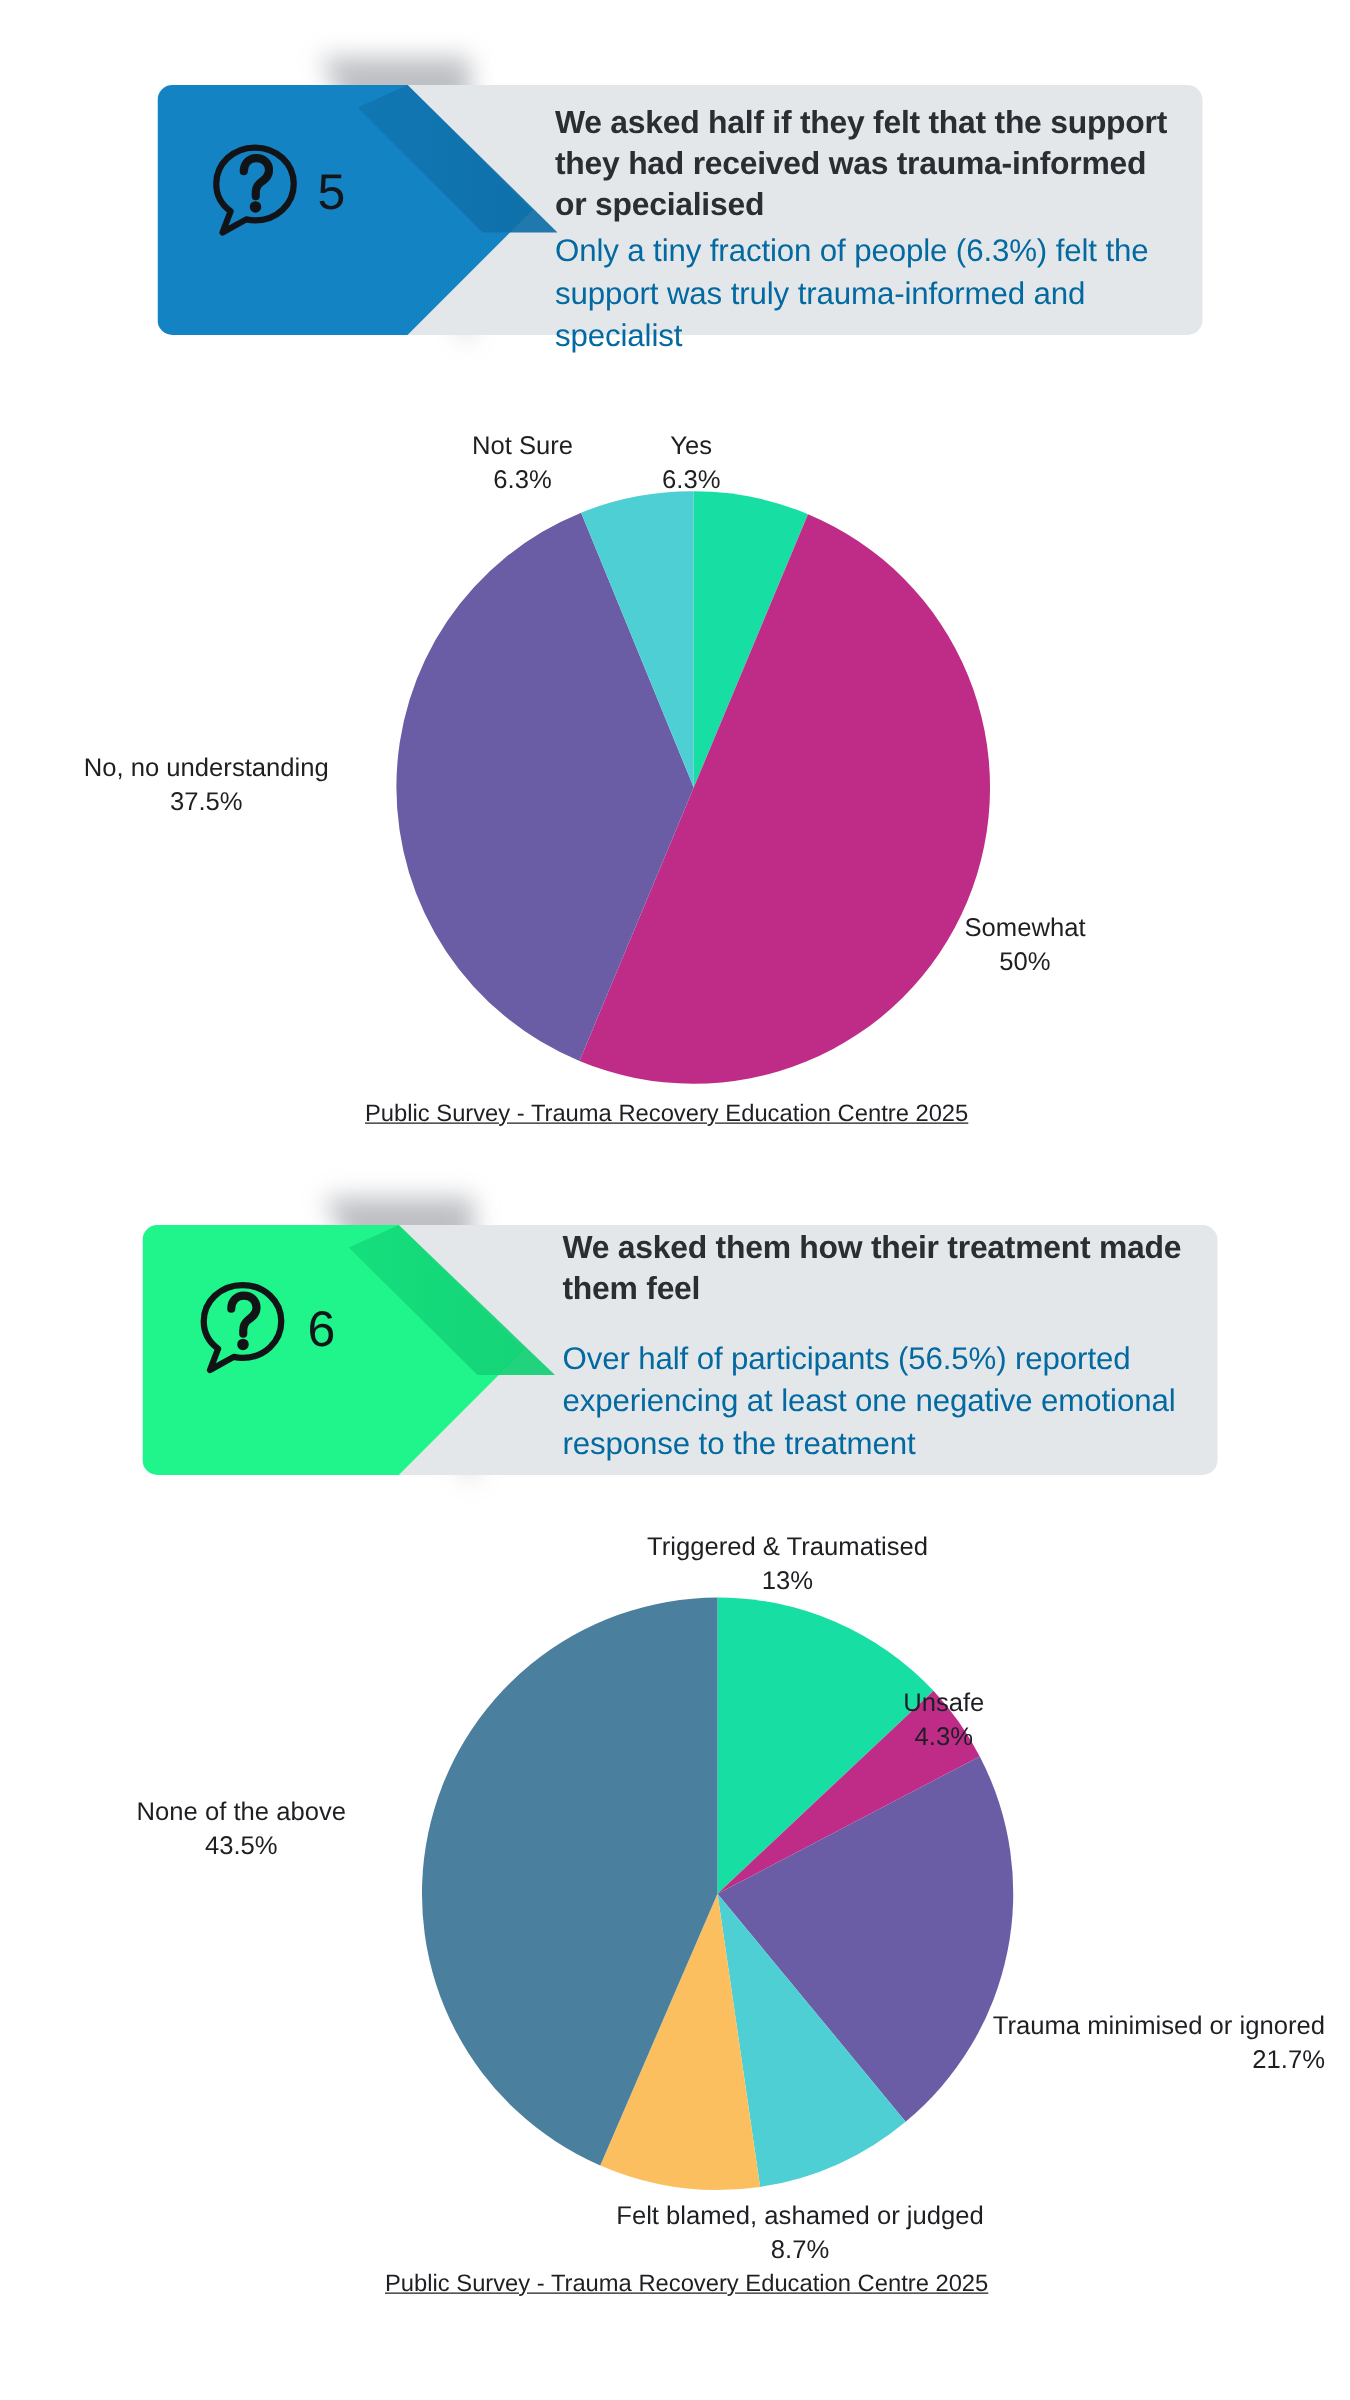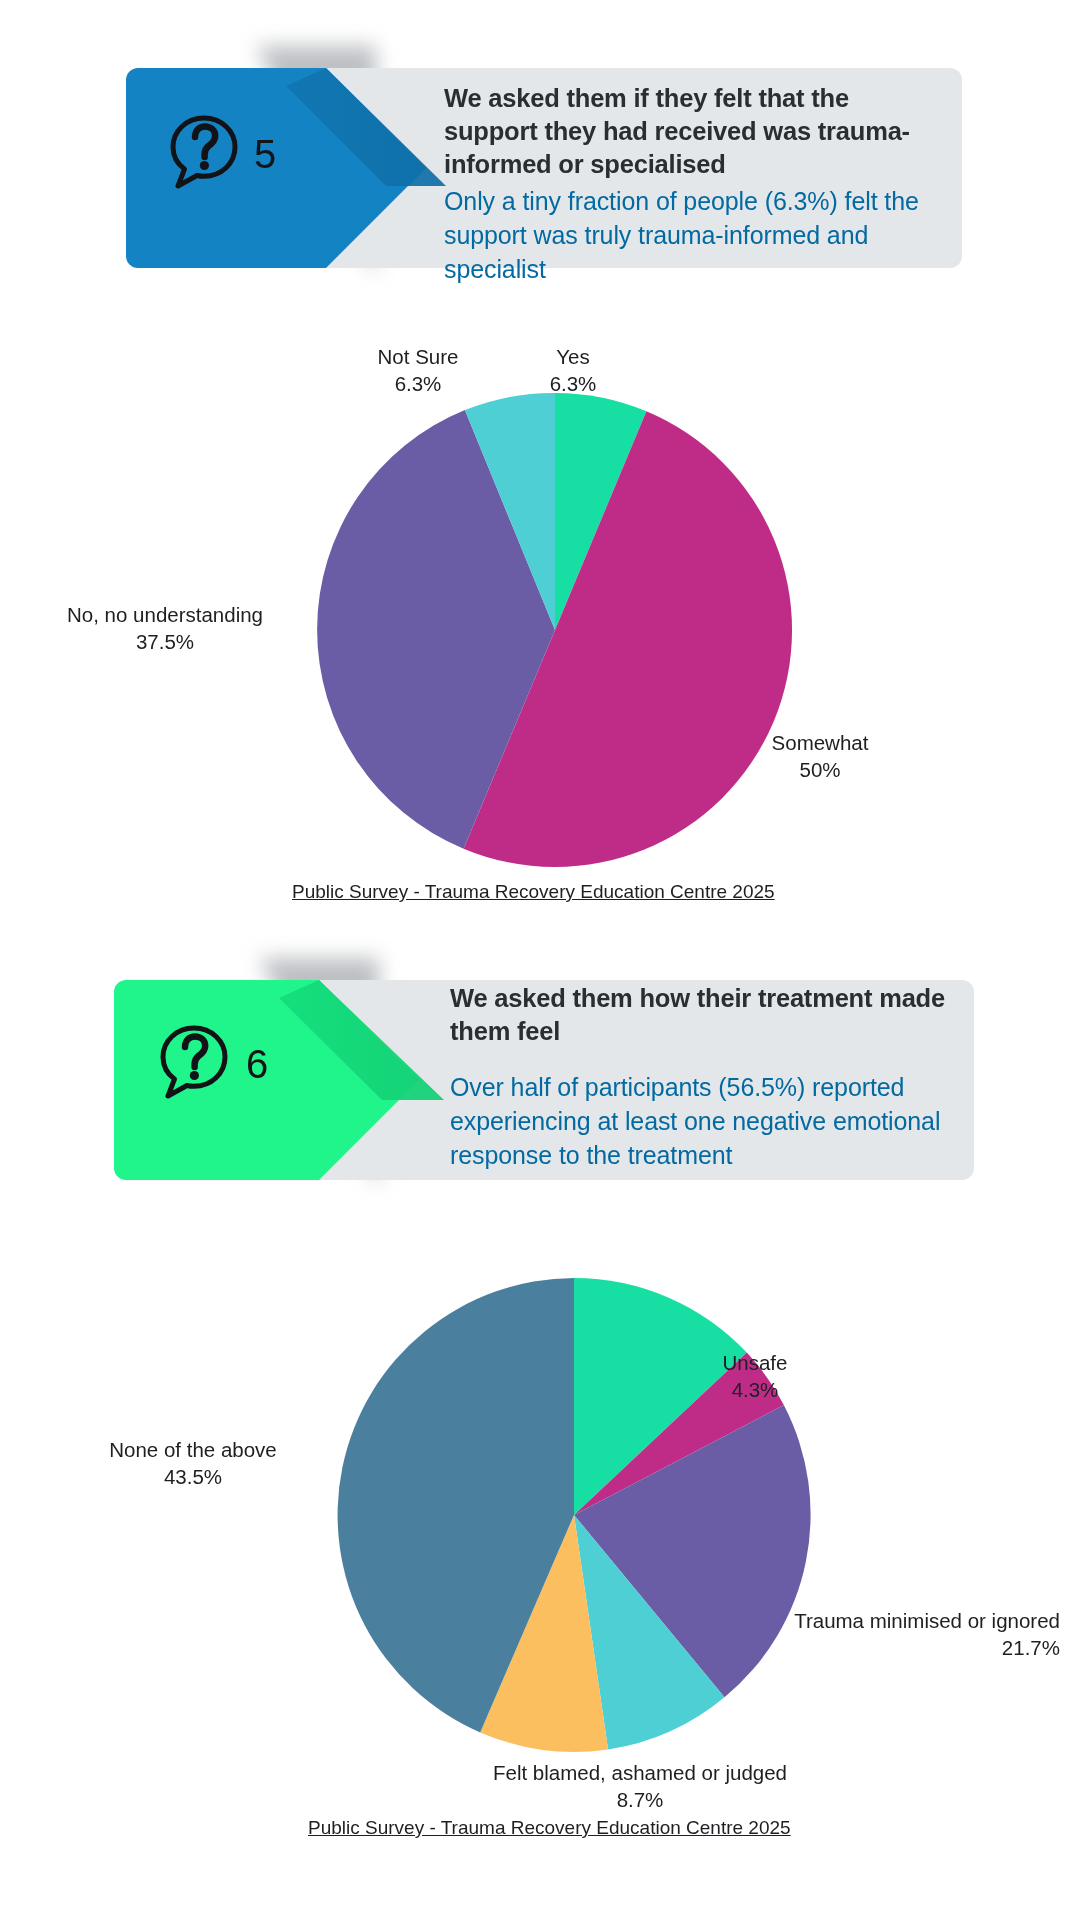--- a/index.html
+++ b/index.html
@@ -107,42 +107,42 @@
 
     <div class="q-icon" style="left:42px; top:68px;">
       <svg width="74" height="78" viewBox="0 0 74 78">
         <path d="M36 4 C18.5 4 5 17 5 33 C5 42 9.5 50 16.5 55 L10 72 L29 61.5 C31.2 62 33.6 62.3 36 62.3 C53.5 62.3 67 49.3 67 33 C67 17 53.5 4 36 4 Z" fill="none" stroke="#111316" stroke-width="5" stroke-linejoin="round"></path>
         <path d="M27 23 C27 16.5 31.5 12.5 37 12.5 C43 12.5 47.2 16.5 47.2 22 C47.2 27 44 29.5 40.5 32 C37.8 34 36.6 36 36.6 40.5 L36.6 43" fill="none" stroke="#111316" stroke-width="6.5" stroke-linecap="round"></path>
         <circle cx="36.4" cy="51.5" r="4.6" fill="#111316"></circle>
       </svg>
     </div>
     <div class="banner-num" style="left:128px; top:86px;">5</div>
     <div class="banner-text" style="left:318px; top:36px;">
-      <div class="banner-title">We asked them if they felt that the support they had received was trauma-informed or specialised</div>
+      <div class="banner-title">We asked half if they felt that the support they had received was trauma-informed or specialised</div>
       <div class="banner-sub" style="margin-top:3px;">Only a tiny fraction of people (6.3%) felt the support was truly trauma-informed and specialist</div>
     </div>
   </div>
 
   <div class="chart-wrap" style="left:0px; top:330px; width:1080px; height:600px;">
     <svg width="1080" height="600" viewBox="0 0 1080 600">
 
       <path d="M513 300 L513 63 A237 237 0 0 1 604.4 81.3 Z" fill="#17dfa4"></path>
 
       <path d="M513 300 L604.4 81.3 A237 237 0 0 1 421.6 518.7 Z" fill="#bf2c88"></path>
 
       <path d="M513 300 L421.6 518.7 A237 237 0 0 1 422.9 80.1 Z" fill="#6a5ca5"></path>
 
       <path d="M513 300 L422.9 80.1 A237 237 0 0 1 513 63 Z" fill="#4dcfd4"></path>
     </svg>
     <div class="pie-labels">
       <div class="plabel c" style="left:338px; top:14px; width:160px;">
         <span>Not Sure</span><br>
         <span>6.3%</span>
       </div>
-      <div class="plabel c" style="left:518px; top:14px; width:110px;">
+      <div class="plabel c" style="left:498px; top:14px; width:110px;">
         <span>Yes</span><br>
         <span>6.3%</span>
       </div>
       <div class="plabel c" style="left:40px; top:272px; width:250px;">
         <span>No, no understanding</span><br>
         <span>37.5%</span>
       </div>
       <div class="plabel c" style="left:730px; top:400px; width:180px;">
         <span>Somewhat</span><br>
         <span>50%</span>
@@ -190,20 +190,24 @@
 
       <path d="M532 300 L741.8 190.1 A237 237 0 0 1 682.5 482.3 Z" fill="#6a5ca5"></path>
 
       <path d="M532 300 L682.5 482.3 A237 237 0 0 1 566.1 534.5 Z" fill="#4dcfd4"></path>
 
       <path d="M532 300 L566.1 534.5 A237 237 0 0 1 438.2 517.4 Z" fill="#fbbf60"></path>
 
       <path d="M532 300 L438.2 517.4 A237 237 0 0 1 532 63 Z" fill="#4a7f9e"></path>
     </svg>
     <div class="pie-labels">
+      <div class="plabel c" style="left:510px; top:10px; width:240px;">
+        <span>Triggered &amp; Traumatised</span><br>
+        <span>13%</span>
+      </div>
       <div class="plabel c" style="left:670px; top:115px; width:170px;margin-top:20px;">
         <span>Unsafe</span><br>
         <span>4.3%</span>
       </div>
       <div class="plabel c" style="left:740px; top:393px; width:320px;text-align:right;">
         <span>Trauma minimised or ignored</span><br>
         <span>21.7%</span>
       </div>
       <div class="plabel c" style="left:470px; top:545px; width:340px;">
         <span>Felt blamed, ashamed or judged</span><br>

